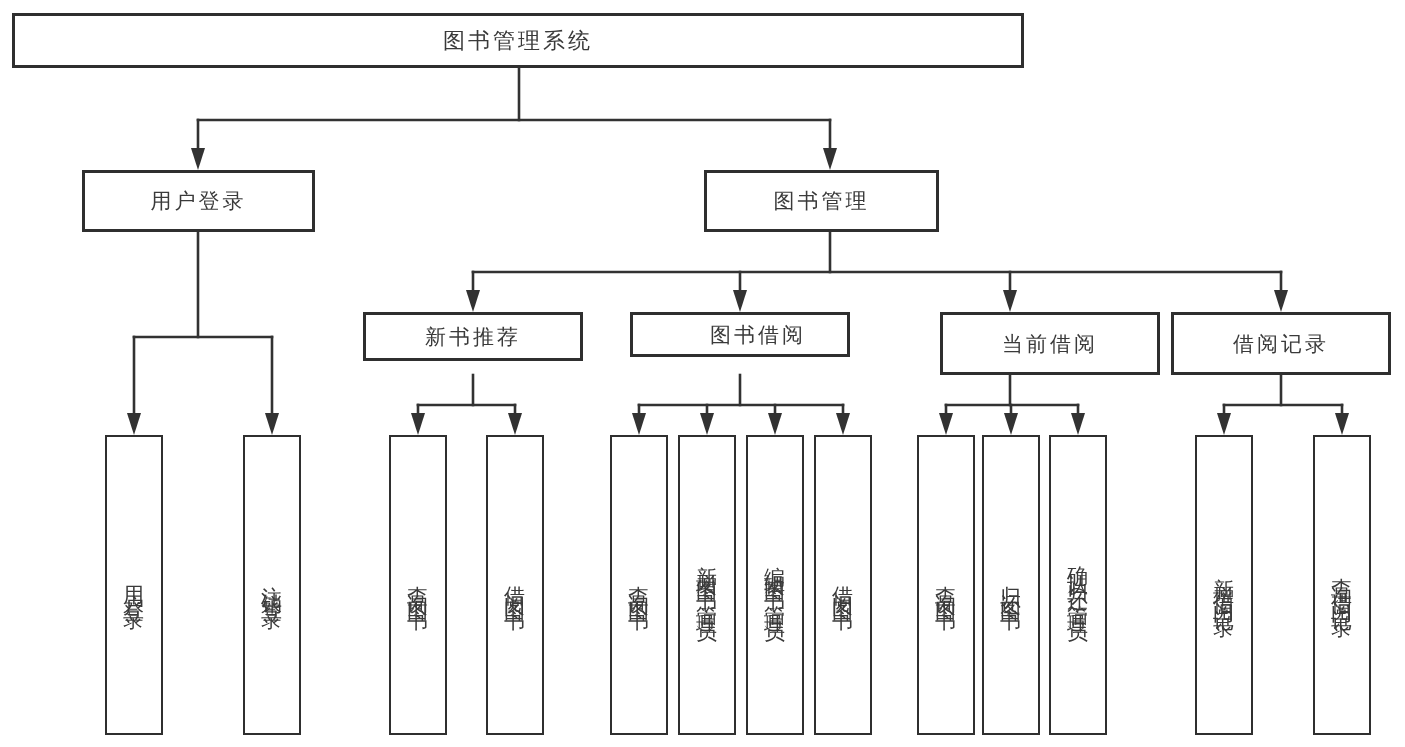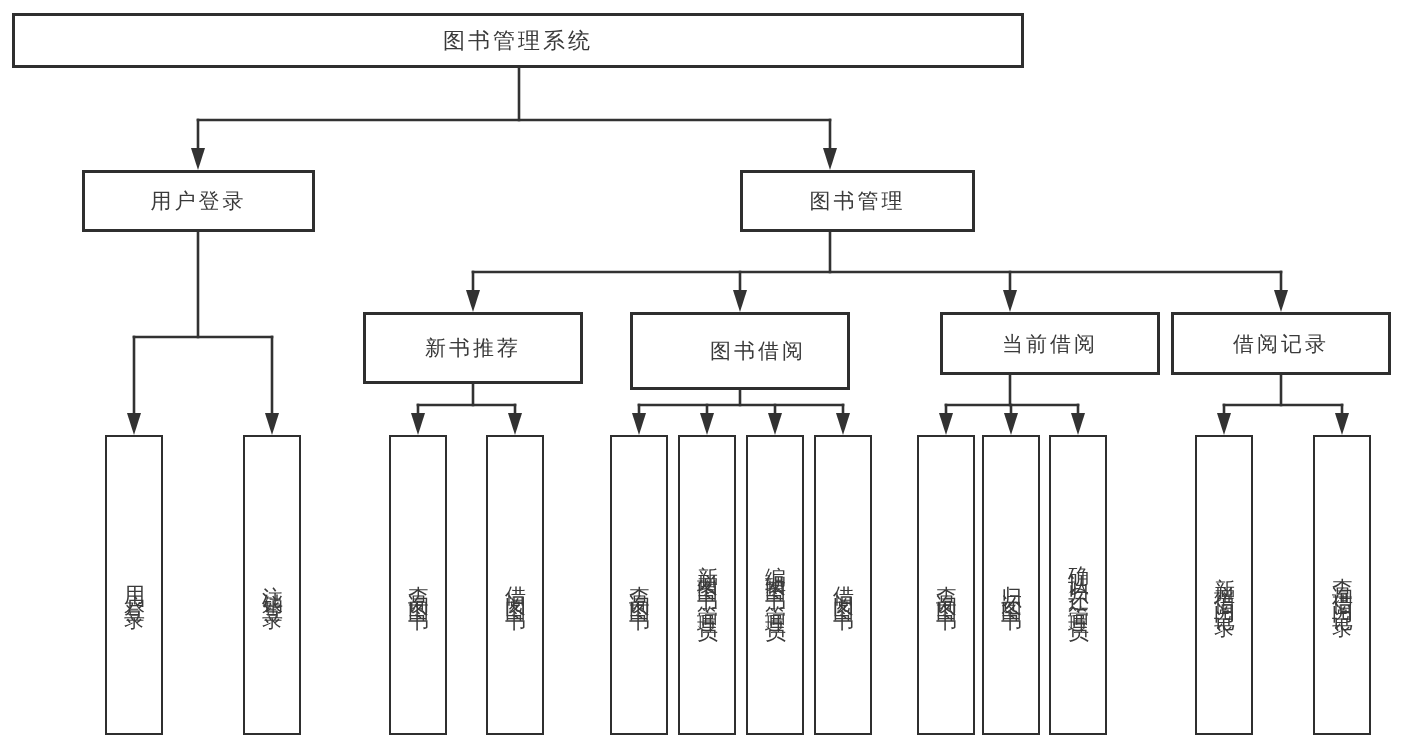--- a/index.html
+++ b/index.html
@@ -5,21 +5,21 @@
   html, body {
     margin: 0;
     padding: 0;
     background: #ffffff;
   }
   .canvas {
     position: relative;
     width: 1405px;
     height: 747px;
     background: #ffffff;
-    font-family: Liberation Serif, serif;
+    font-family: Liberation Sans, sans-serif;
     overflow: hidden;
   }
   svg.connectors {
     position: absolute;
     left: 0;
     top: 0;
     width: 1405px;
     height: 747px;
   }
   svg.connectors line {
@@ -154,28 +154,28 @@
     </g>
   </svg>
 
   <div class="box root-box" style="left:12px; top:13px; width:1012px; height:55px;">
     <span class="h-label">图书管理系统</span>
   </div>
 
   <div class="box" style="left:82px; top:170px; width:233px; height:62px;">
     <span class="h-label">用户登录</span>
   </div>
-  <div class="box" style="left:740px; top:170px; width:235px; height:62px;">
+  <div class="box" style="left:704px; top:170px; width:235px; height:62px;">
     <span class="h-label">图书管理</span>
   </div>
 
-  <div class="box" style="left:363px; top:312px; width:220px; height:72px;">
+  <div class="box" style="left:363px; top:312px; width:220px; height:49px;">
     <span class="h-label">新书推荐</span>
   </div>
-  <div class="box" style="left:630px; top:312px; width:220px; height:78px;padding-left:36px;">
+  <div class="box" style="left:630px; top:312px; width:220px; height:45px;padding-left:36px;">
     <span class="h-label">图书借阅</span>
   </div>
   <div class="box" style="left:900px; top:312px; width:220px; height:63px;margin-left:40px;">
     <span class="h-label">当前借阅</span>
   </div>
   <div class="box" style="left:1171px; top:312px; width:220px; height:63px;">
     <span class="h-label">借阅记录</span>
   </div>
 
   <div class="box leaf" style="left:105px;">

